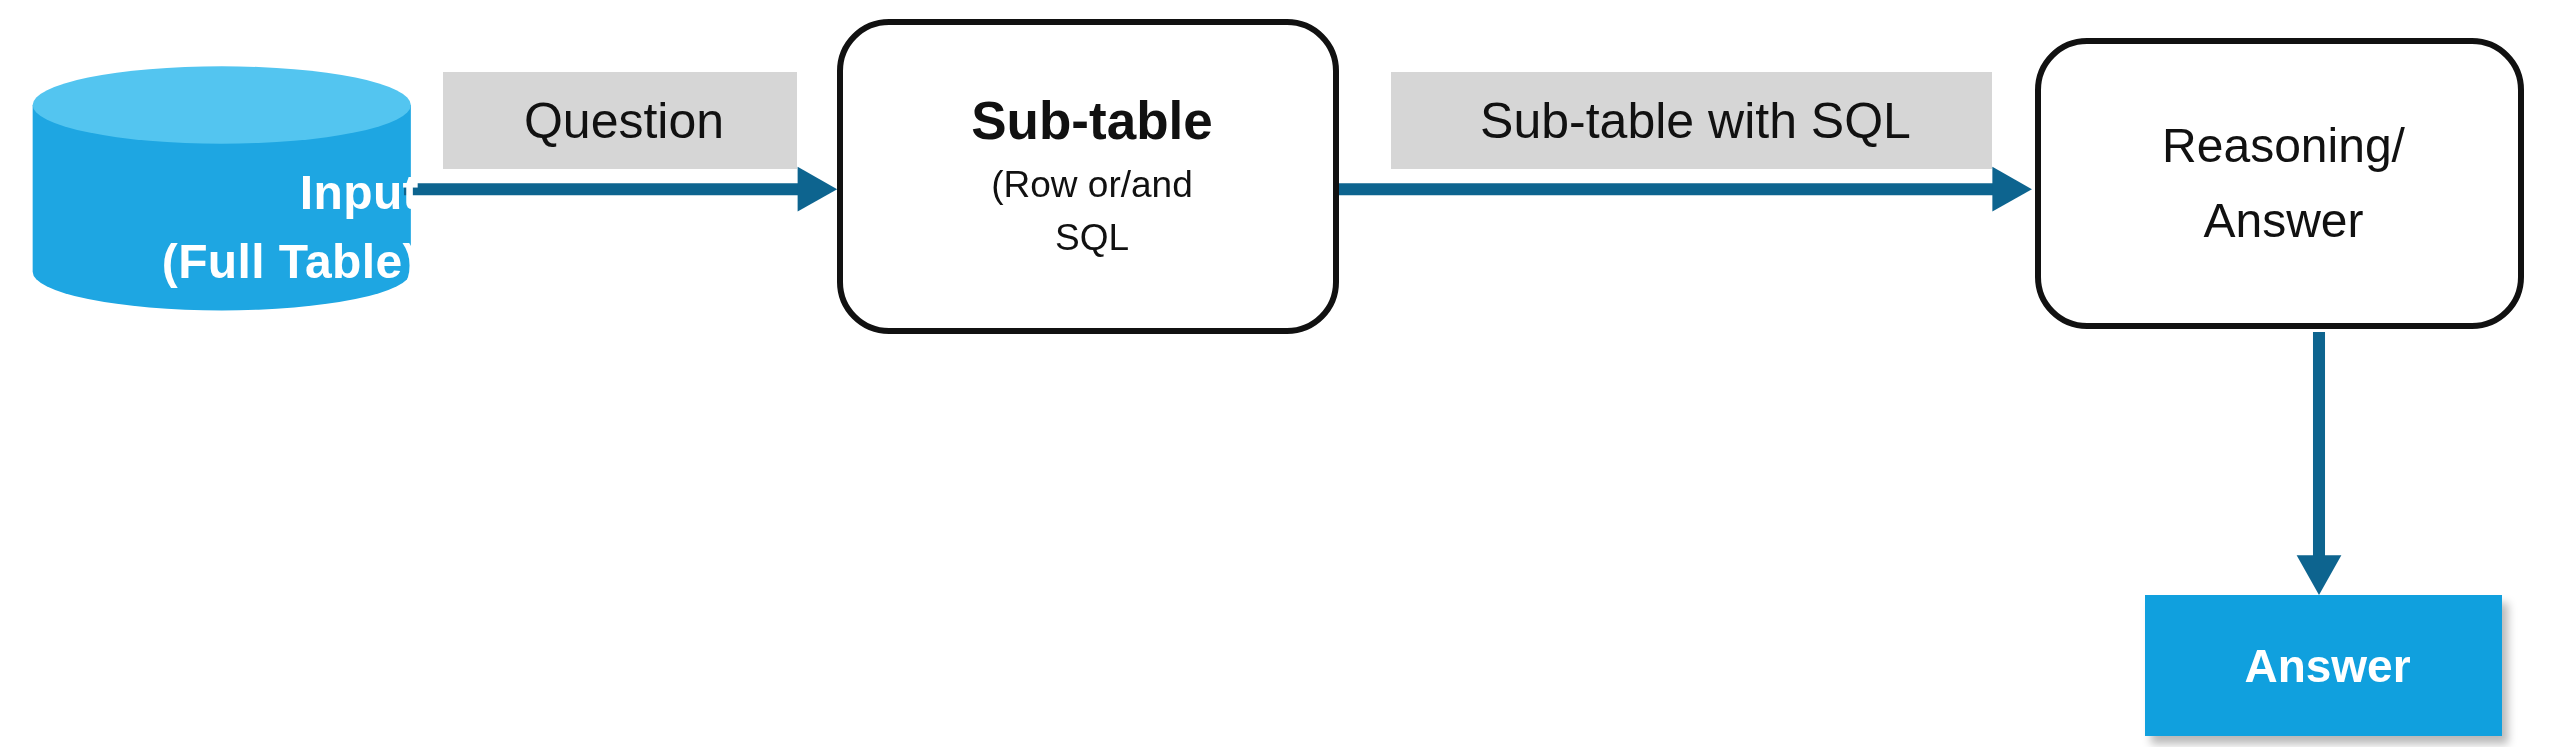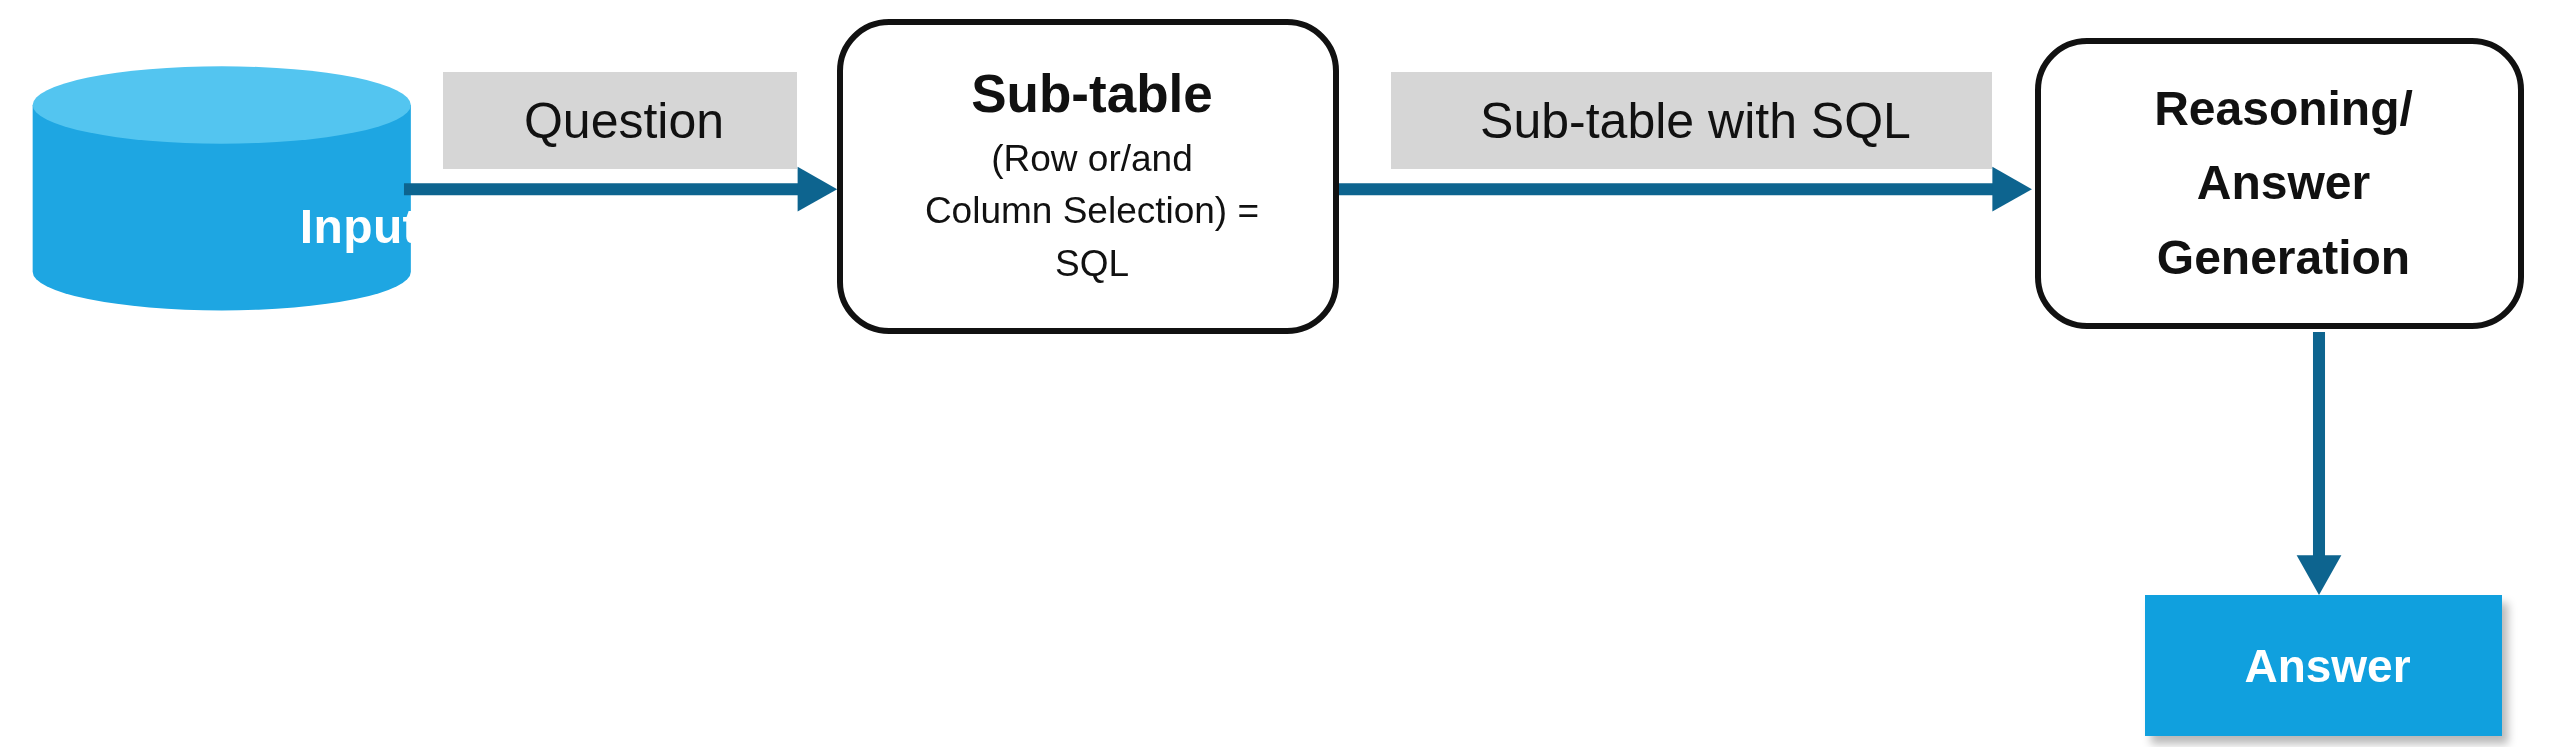--- a/index.html
+++ b/index.html
@@ -51,21 +51,21 @@
     box-sizing: border-box;
     display: flex; flex-direction: column; align-items: center; justify-content: center;
     text-align: center; color: #111111;
   }
   .node-box.subtable { left: 837px; top: 19px; width: 502px; height: 315px; }
   .node-box.reasoning { left: 2035px; top: 38px; width: 489px; height: 291px; }
 
   .subtable .title { font-weight: bold; font-size: 53px; line-height: 1.2; margin-bottom: 6.9px; }
   .subtable .body-line { font-size: 37px; line-height: 1.42; }
 
-  .reasoning .line { font-weight: bold; font-size: 48px; line-height: 1.55; }
+  .reasoning .line { font-weight: normal; font-size: 48px; line-height: 1.55; }
 
   
   .answer-box {
     left: 2145px; top: 595px; width: 349px; height: 141px;
     background: #10a0de;
     color: #ffffff; font-weight: bold; font-size: 46px;
     display: flex; align-items: center; justify-content: center;
     box-shadow: 6px 7.7px 8.6px rgba(0,0,0,0.28);
   }
 </style>
@@ -92,35 +92,34 @@
     </g>
 
     <g>
       <line x1="2698" y1="386" x2="2698" y2="650" stroke="#0d648f" stroke-width="14"></line>
       <polygon points="2698,692 2672,646 2724,646" fill="#0d648f"></polygon>
     </g>
   </svg>
 
   <div class="abs cyl-label">
     <span>Input</span>
+    <span>(Full Table)</span>
   </div>
 
   <div class="abs edge-label q">Question</div>
 
   <div class="abs node-box subtable">
     <div class="title">Sub-table</div>
     <div class="body-line">(Row or/and</div>
-    <div class="body-line">Column Selection) =</div>
     <div class="body-line">SQL</div>
   </div>
 
   <div class="abs edge-label sq">Sub-table with SQL</div>
 
   <div class="abs node-box reasoning">
     <div class="line">Reasoning/</div>
     <div class="line">Answer</div>
-    <div class="line">Generation</div>
   </div>
 
   <div class="abs answer-box">Answer</div>
 
 </div>
 
 
 </body></html>

